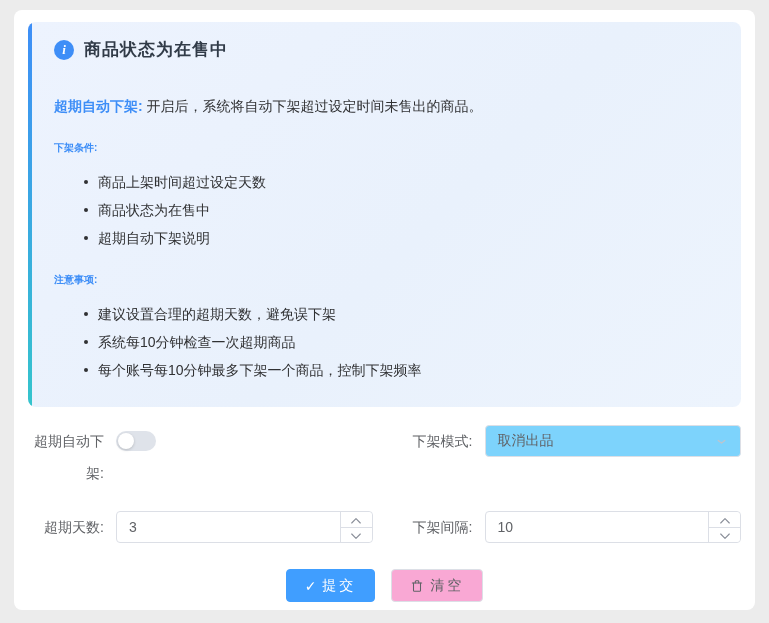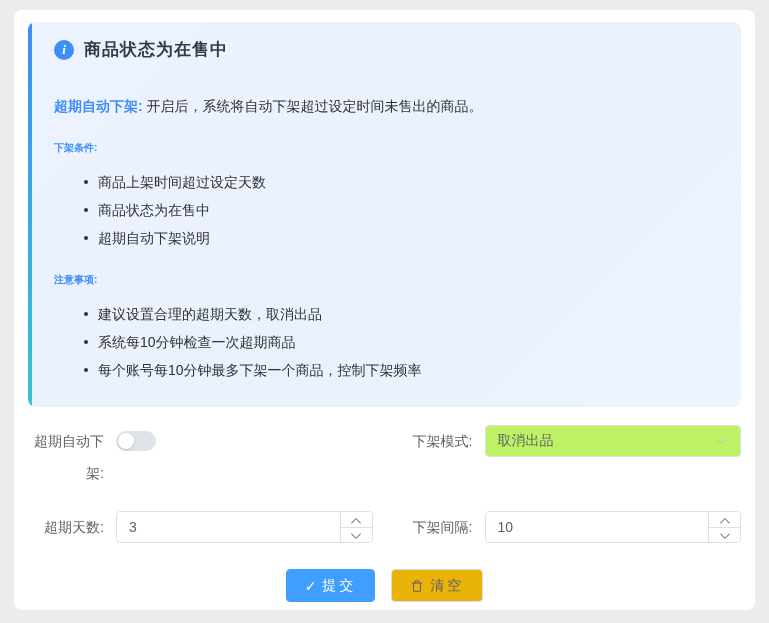--- a/index.html
+++ b/index.html
@@ -144,21 +144,21 @@
 
   
   .select {
     display: flex;
     align-items: center;
     justify-content: space-between;
     height: 32px;
     padding: 0 12px;
     border: 1px solid #dcdfe6;
     border-radius: 4px;
-    background: #bef264;
+    background: #7dd3fc;
     font-size: 14px;
     color: #606266;
     cursor: pointer;
   }
   .select .chev { display: flex; align-items: center; }
 
   
   .number-input {
     position: relative;
     height: 32px;
@@ -216,21 +216,21 @@
     cursor: pointer;
     font-family: "Liberation Sans", "DejaVu Sans", sans-serif;
     letter-spacing: 3px;
   }
   .btn-primary {
     background: #409eff;
     border: 1px solid #409eff;
     color: #ffffff;
   }
   .btn-plain {
-    background: #eab308;
+    background: #f9a8d4;
     border: 1px solid #dcdfe6;
     color: #606266;
   }
   .btn .ico { letter-spacing: 0; display: inline-flex; align-items: center; }
 </style>
 </head>
 <body>
 
 <div class="screen">
   <div class="card">
@@ -248,21 +248,21 @@
 
       <h3 class="section-heading">下架条件:</h3>
       <ul class="bullet-list">
         <li>商品上架时间超过设定天数</li>
         <li>商品状态为在售中</li>
         <li>超期自动下架说明</li>
       </ul>
 
       <h3 class="section-heading">注意事项:</h3>
       <ul class="bullet-list">
-        <li>建议设置合理的超期天数，取消出品</li>
+        <li>建议设置合理的超期天数，避免误下架</li>
         <li>系统每10分钟检查一次超期商品</li>
         <li>每个账号每10分钟最多下架一个商品，控制下架频率</li>
       </ul>
     </section>
 
     <div class="form-area">
       <div class="form-grid">
 
         <div class="form-item">
           <label class="form-label">超期自动下架:</label>

